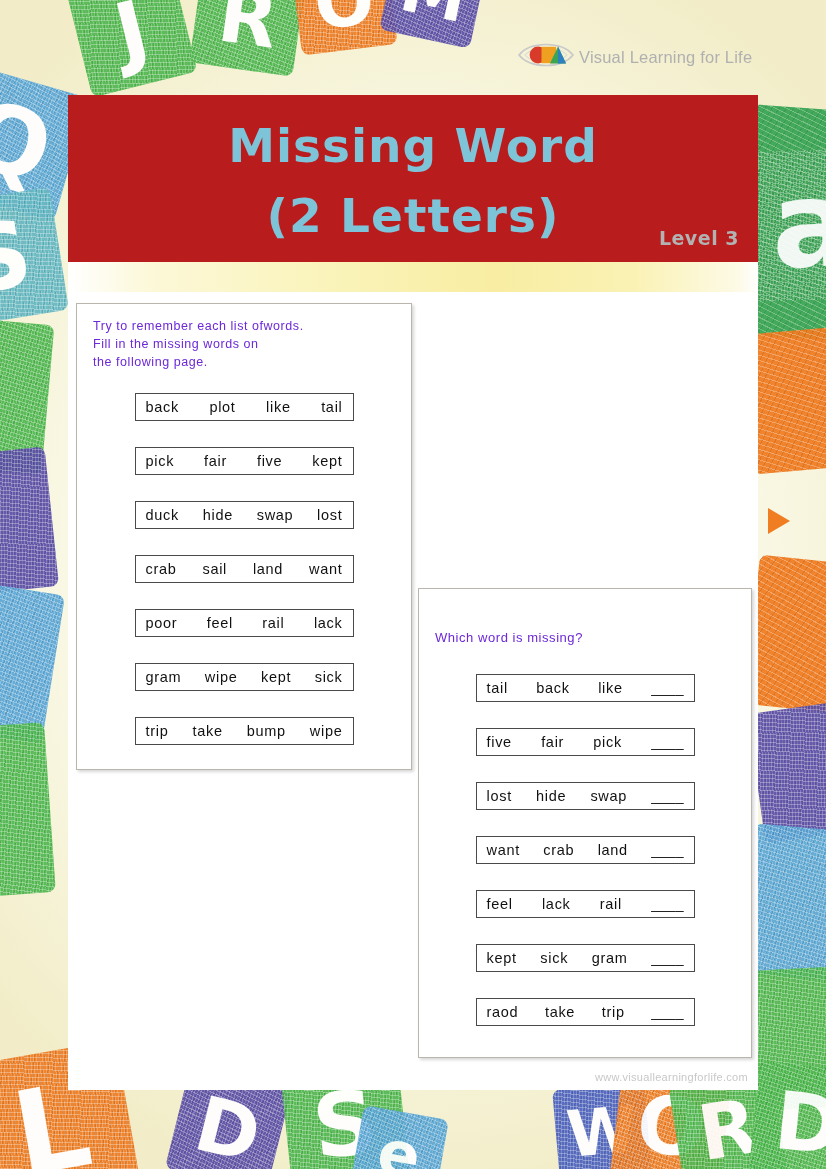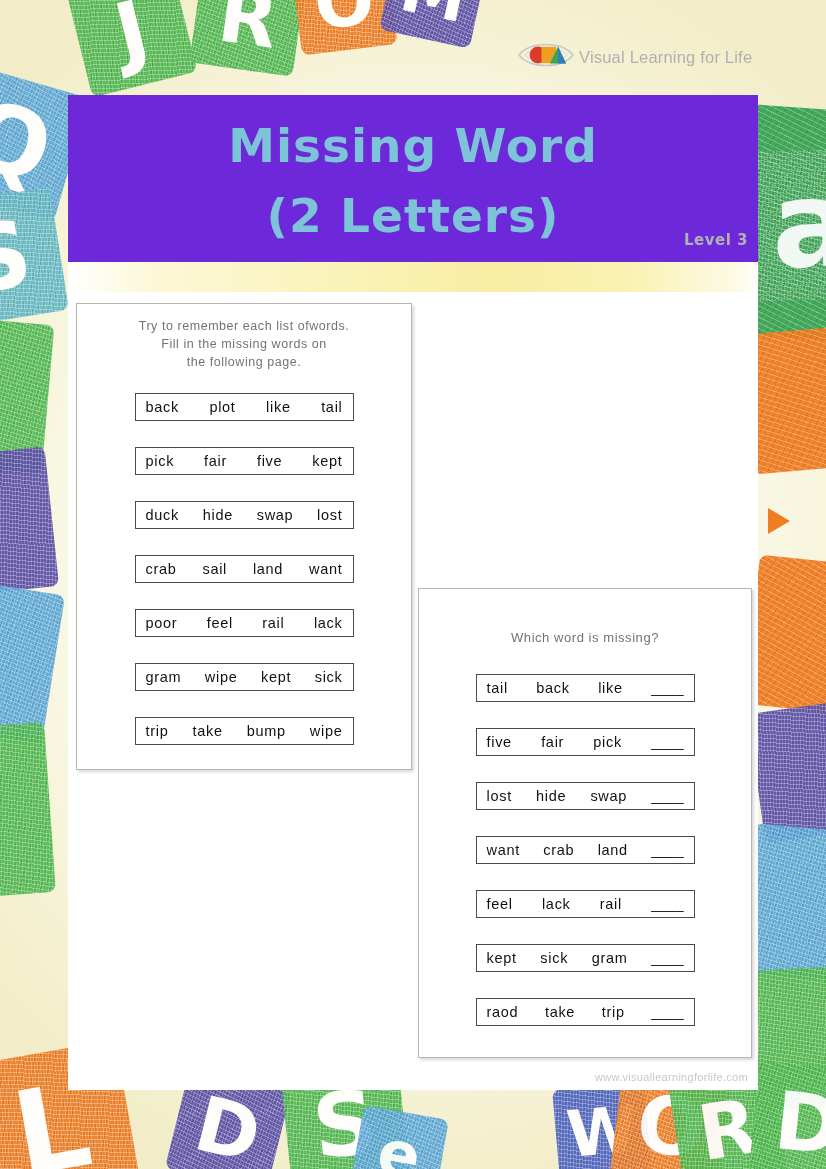--- a/index.html
+++ b/index.html
@@ -88,43 +88,43 @@
     background: #ffffff;
     z-index: 5;
   }
 
   
   #banner {
     position: absolute;
     left: 0; top: 0;
     width: 690px;
     height: 167px;
-    background: #6d28d9;
+    background: #b91c1c;
   }
   #title {
     position: absolute;
     left: 0;
     top: 16px;
     width: 690px;
     text-align: center;
     color: #7ec4d9;
     font-family: "DejaVu Sans", sans-serif;
     font-weight: bold;
     font-size: 47px;
     line-height: 1.48;
     letter-spacing: 1px;
   }
   #level {
     position: absolute;
-    right: 10px;
+    right: 19px;
     bottom: 13px;
     color: #b2b2b2;
     font-family: "DejaVu Sans", sans-serif;
     font-weight: bold;
-    font-size: 15px;
+    font-size: 19px;
     letter-spacing: .5px;
     text-align: right;
   }
 
   
   #band {
     position: absolute;
     left: 0;
     top: 167px;
     width: 690px;
@@ -137,22 +137,22 @@
   .panel {
     position: absolute;
     background: #ffffff;
     border: 1px solid #b9b6ae;
     box-shadow: 2px 2px 3px rgba(0,0,0,.16);
   }
   #panel-left  { left: 8px;  top: 208px; width: 334px; height: 465px; z-index: 7; }
   #panel-right { left: 350px; top: 493px; width: 332px; height: 468px; z-index: 8; }
 
   .panel-heading {
-    text-align: center;
-    color: #737373;
+    text-align: left;
+    color: #6d28d9;
     font-family: "Liberation Sans", sans-serif;
     font-size: 12.5px;
     line-height: 1.42;
     letter-spacing: .55px;
   }
   #instructions { margin: 14px 16px 0; }
   #right-heading { margin: 40px 16px 0; font-size: 13px; }
 
   .word-list { margin: 0; padding: 0; list-style: none; }
   #left-list  { margin-top: 22px; }

